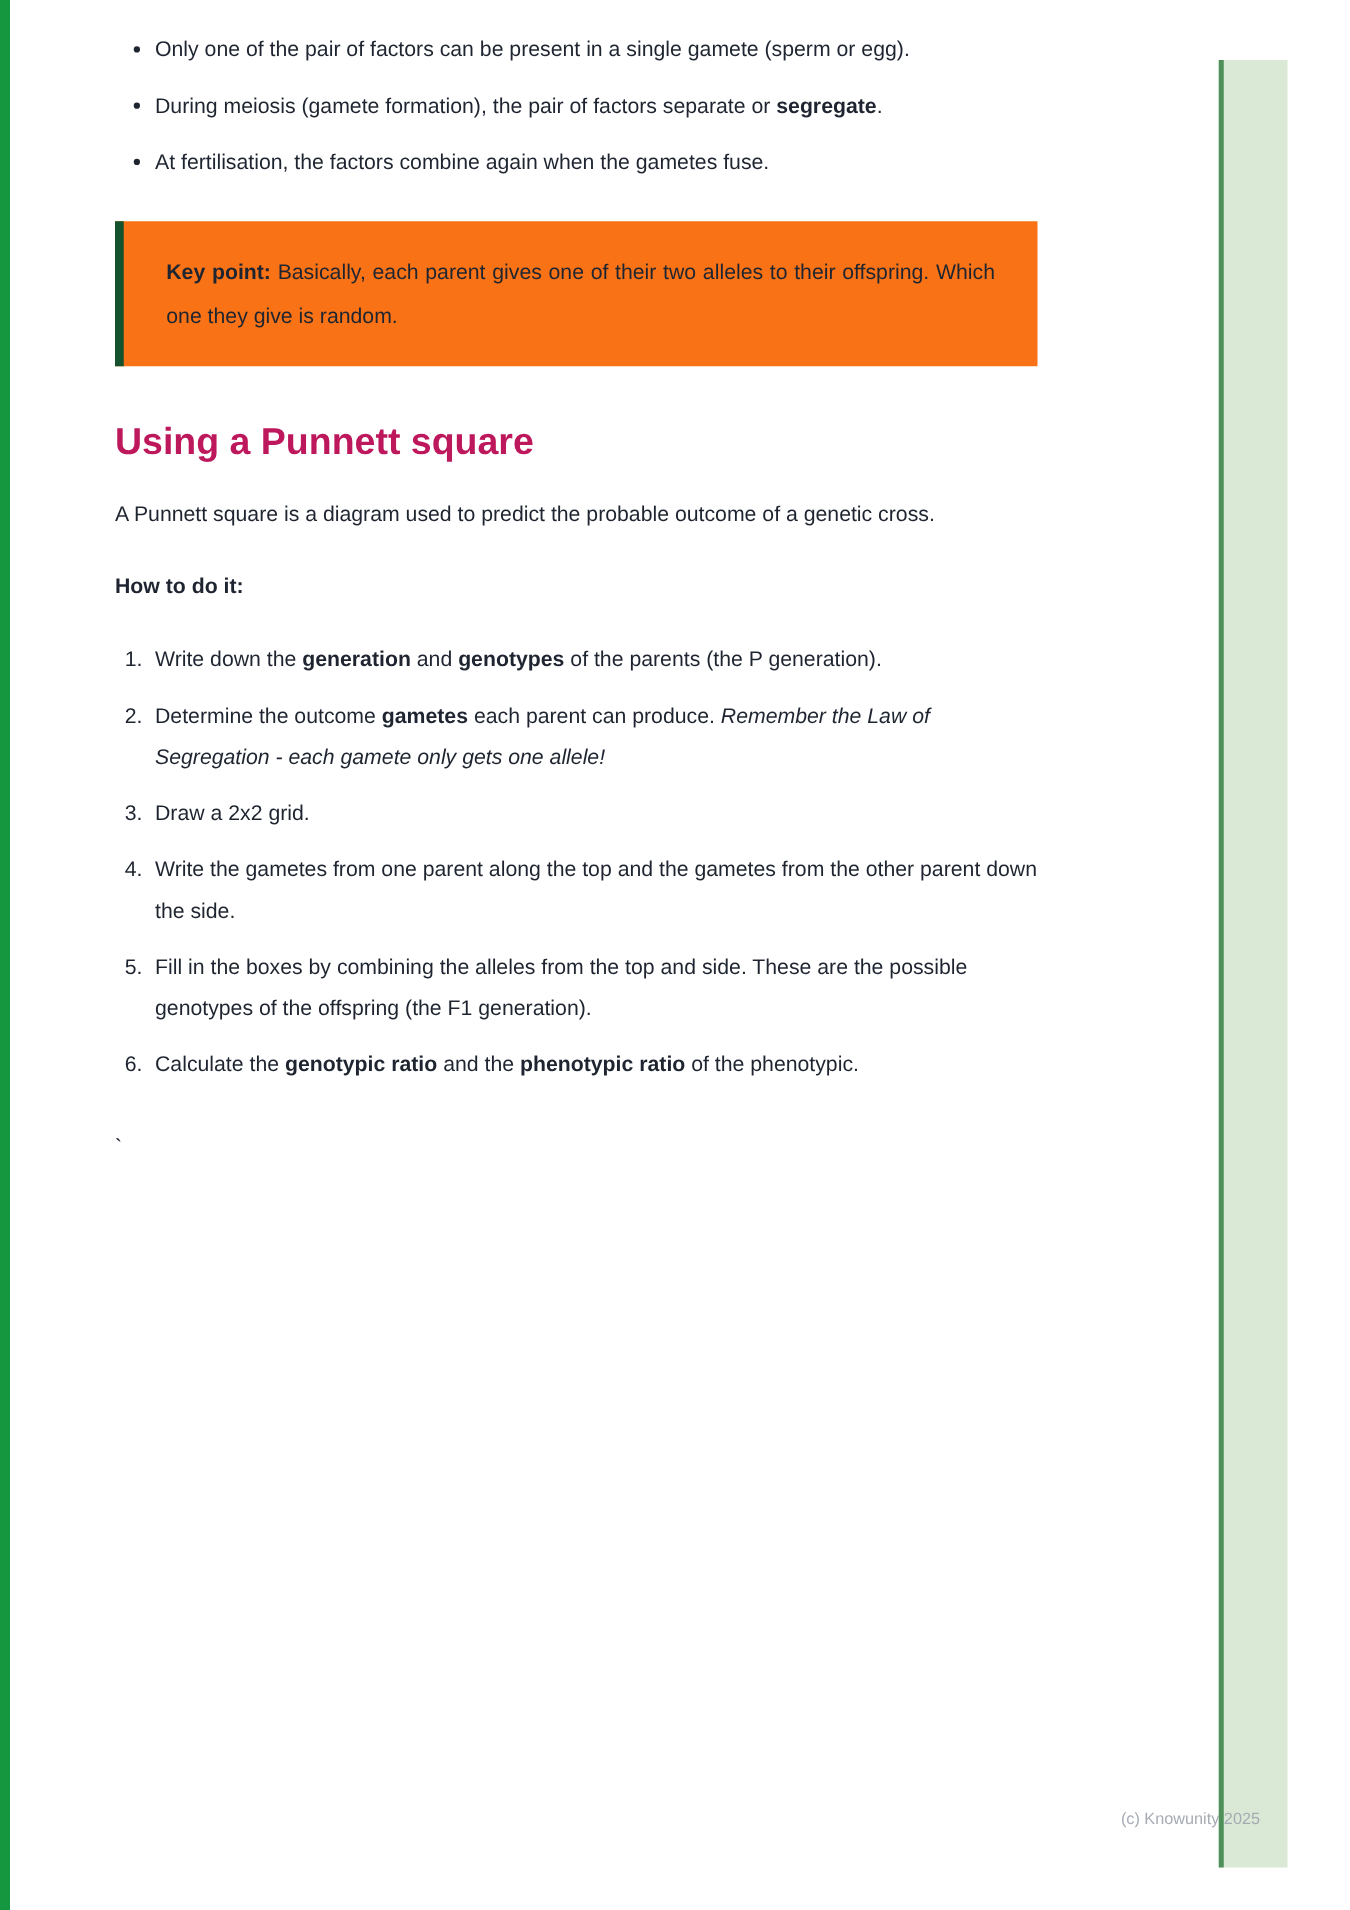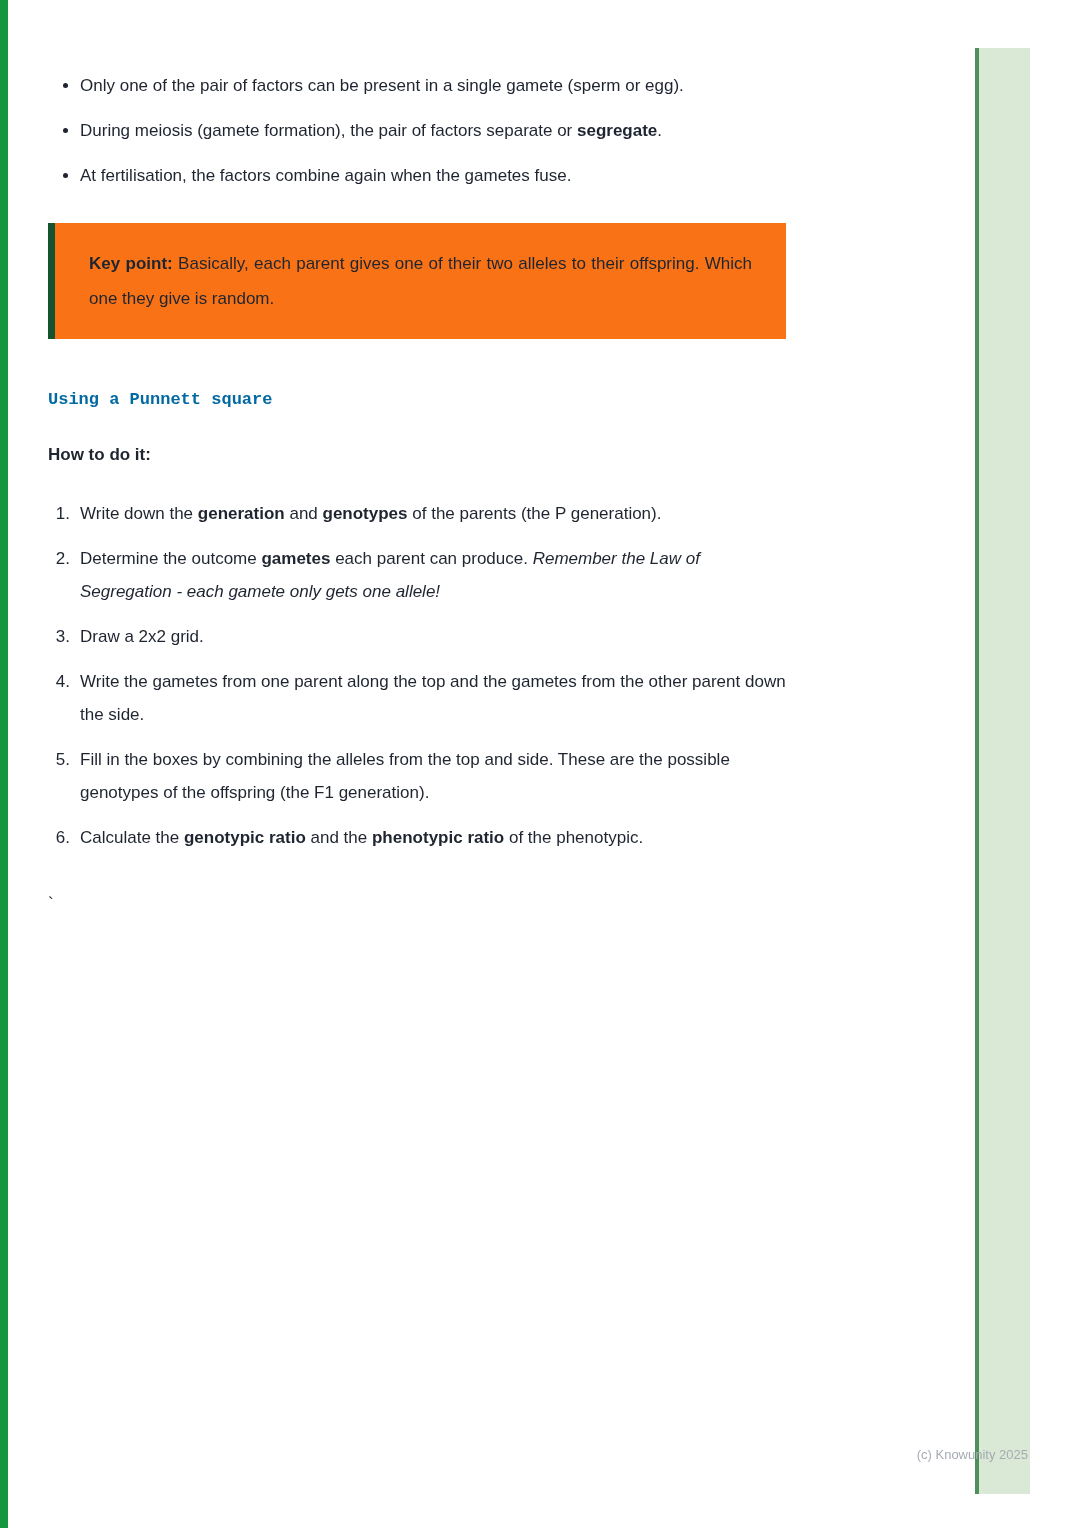--- a/index.html
+++ b/index.html
@@ -23,48 +23,47 @@
   }
   .right-stripe {
     position: absolute;
     left: 975px; top: 48px;
     width: 55px; height: 1446px;
     background: #d9e9d6;
     border-left: 4px solid #4e8f5a;
   }
   .content {
     position: relative;
-    margin-left: 48px;
+    margin-left: 92px;
     width: 738px;
-    padding-top: 70px;
+    padding-top: 24px;
     font-size: 17px;
     line-height: 32px;
   }
   b { font-weight: 700; }
   ul.bullets {
     list-style: disc;
     padding-left: 32px;
   }
   ul.bullets li { padding-left: 0; }
   ul.bullets li + li { margin-top: 13px; }
   .keypoint {
     margin-top: 31px;
     background: #f97316;
     border-left: 7px solid #14532d;
     padding: 23px 34px 23px 34px;
     line-height: 35px;
     text-align: justify;
   }
   h2.section-heading {
     margin-top: 46px;
-    font-size: 17px;
+    font-size: 30px;
     line-height: 30px;
     font-weight: 700;
-    color: #0369a1;
-    font-family: Liberation Mono, monospace;
+    color: #be185d;
   }
   p.intro {
     margin-top: 26px;
     line-height: 34px;
     text-align: justify;
   }
   p.howto {
     margin-top: 24px;
     font-weight: 700;
   }
@@ -85,21 +84,21 @@
   }
   ol.steps .step-text { flex: 1; }
   .step-italic { font-style: italic; }
   .stray {
     margin-top: 34px;
     font-size: 17px;
     color: #1f2530;
   }
   .footer {
     position: absolute;
-    right: 52px;
+    right: 72px;
     bottom: 66px;
     font-size: 13px;
     color: #a6abb3;
     z-index: 2;
   }
 </style>
 </head>
 <body>
 
 <div class="page">
@@ -119,20 +118,21 @@
         <span>At fertilisation, the factors combine again when the gametes fuse.</span>
       </li>
     </ul>
 
     <div class="keypoint">
       <b>Key point:</b><span> Basically, each parent gives one of their two alleles to their offspring. Which one they give is random.</span>
     </div>
 
     <h2 class="section-heading">Using a Punnett square</h2>
 
+    <p class="intro">A Punnett square is a diagram used to predict the probable outcome of a genetic cross.</p>
 
     <p class="howto">How to do it:</p>
 
     <ol class="steps">
       <li>
         <span class="num">1.</span>
         <span class="step-text"><span>Write down the </span><b>generation</b><span> and </span><b>genotypes</b><span> of the parents (the P generation).</span></span>
       </li>
       <li>
         <span class="num">2.</span>

